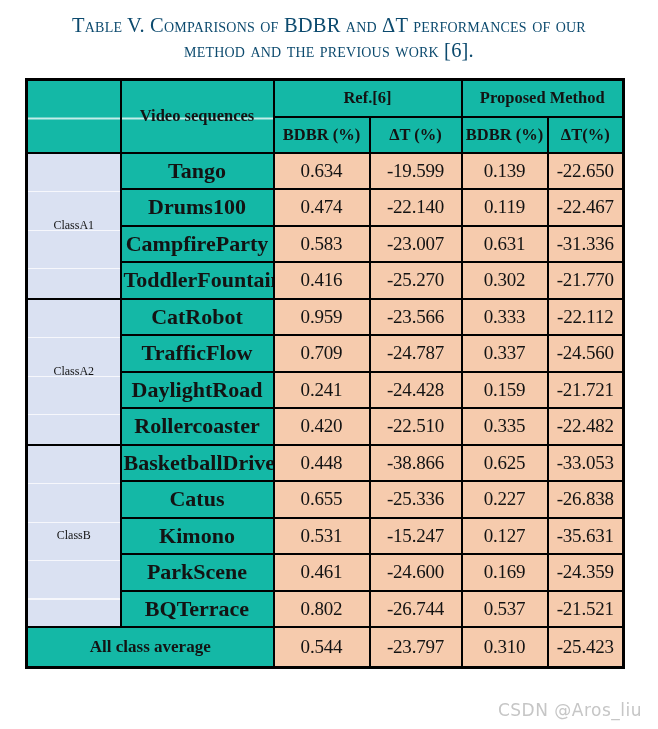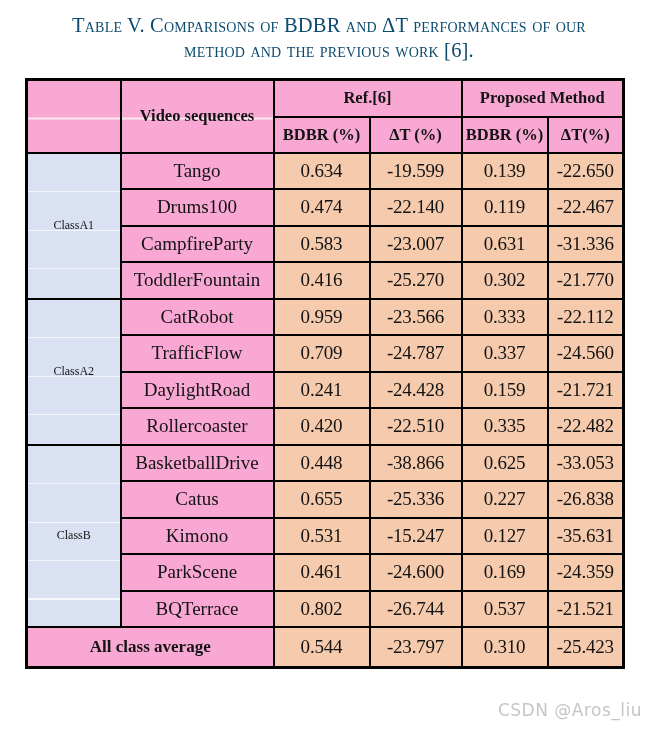--- a/index.html
+++ b/index.html
@@ -35,21 +35,21 @@
     width: 597px;
     border: 3px solid #000;
   }
   table.cmp th, table.cmp td {
     border: 2px solid #000;
     text-align: center;
     vertical-align: middle;
     padding: 0 2px;
     overflow: hidden;
   }
-  .lav { background-color: #f9a8d4; }
+  .lav { background-color: #14b8a6; }
   .pch { background-color: #f6cbad; }
   thead tr.r1 { height: 37px; }
   thead tr.r2 { height: 36px; }
   tbody tr.datarow { height: 36.5px; }
   tbody tr.avgrow { height: 40px; padding-left: 45px; }
   th.ghead { font-weight: 700; font-size: 16.5px; }
   th.subhead { font-weight: 700; font-size: 16.5px; }
   th.vshead { font-weight: 700; font-size: 16.5px; }
   td.cls {
     font-weight: 400;
@@ -67,21 +67,21 @@
   .hsplit {
     background-image: linear-gradient(
       to bottom,
       rgba(255,255,255,0) 0px,
       rgba(255,255,255,0) 36.5px,
       rgba(255,255,255,0.75) 36.5px,
       rgba(255,255,255,0.75) 38px,
       rgba(255,255,255,0) 38px
     );
   }
-  td.name { font-weight: 400; font-size: 19px; }
+  td.name { font-weight: 700; font-size: 22px; }
   td.num { font-weight: 400; font-size: 19px; letter-spacing: -0.2px; }
   td.avl { font-weight: 700; font-size: 17px; }
   .watermark {
     position: absolute;
     right: 16px;
     top: 700px;
     font-family: "DejaVu Sans", "Liberation Sans", sans-serif;
     font-size: 17px;
     color: #c6c6c6;
     letter-spacing: 0.5px;

